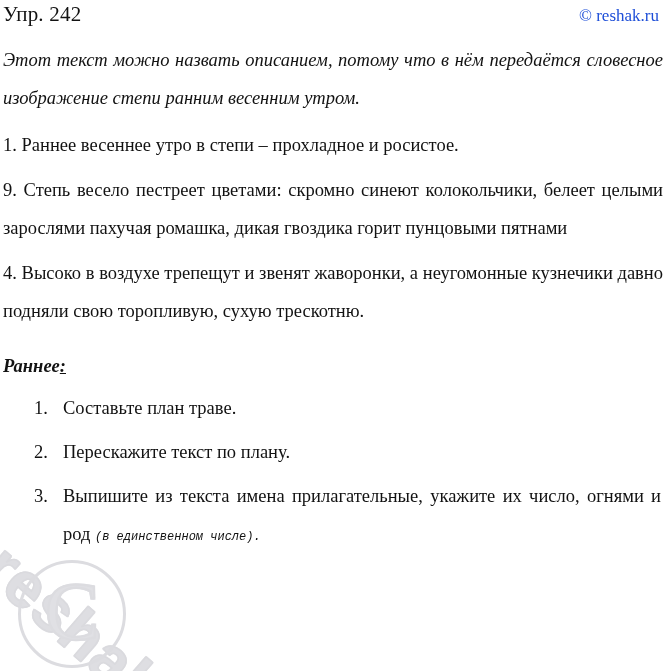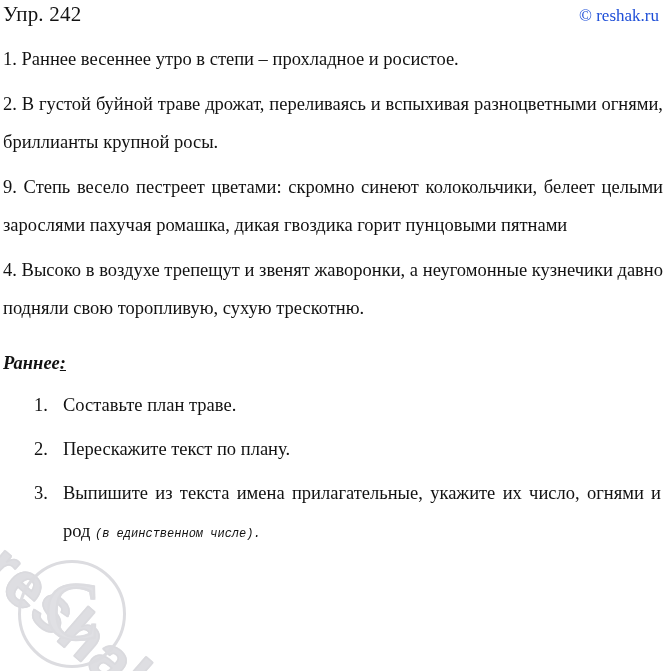--- a/index.html
+++ b/index.html
@@ -179,23 +179,23 @@
     <div class="wm-copy"></div>
   </div>
 
   <div class="content">
 
     <div class="header-row">
       <div class="ex-title">Упр. 242</div>
       <div class="copyright">© reshak.ru</div>
     </div>
 
+    <p class="para intro">Этот текст можно назвать описанием, потому что в нём передаётся словесное изображение степи ранним весенним утром.</p>
 
     <p class="para item first-item">1. Раннее весеннее утро в степи – прохладное и росистое.</p>
-    <p class="para item">2. В густой буйной траве дрожат, переливаясь и вспыхивая разноцветными огнями, бриллианты крупной росы.</p>
     <p class="para item">9. Степь весело пестреет цветами: скромно синеют колокольчики, белеет целыми зарослями пахучая ромашка, дикая гвоздика горит пунцовыми пятнами</p>
     <p class="para item">4. Высоко в воздухе трепещут и звенят жаворонки, а неугомонные кузнечики давно подняли свою торопливую, сухую трескотню.</p>
 
     <div class="tasks-heading"><span>Раннее</span><span class="colon">:</span></div>
 
     <ol class="tasks">
       <li><span>Составьте план траве.</span><span class="note"></span></li>
       <li><span>Перескажите текст по плану.</span><span class="note"></span></li>
       <li><span>Выпишите из текста имена прилагательные, укажите их число, огнями и род </span><span class="note">(в единственном числе).</span></li>
     </ol>

